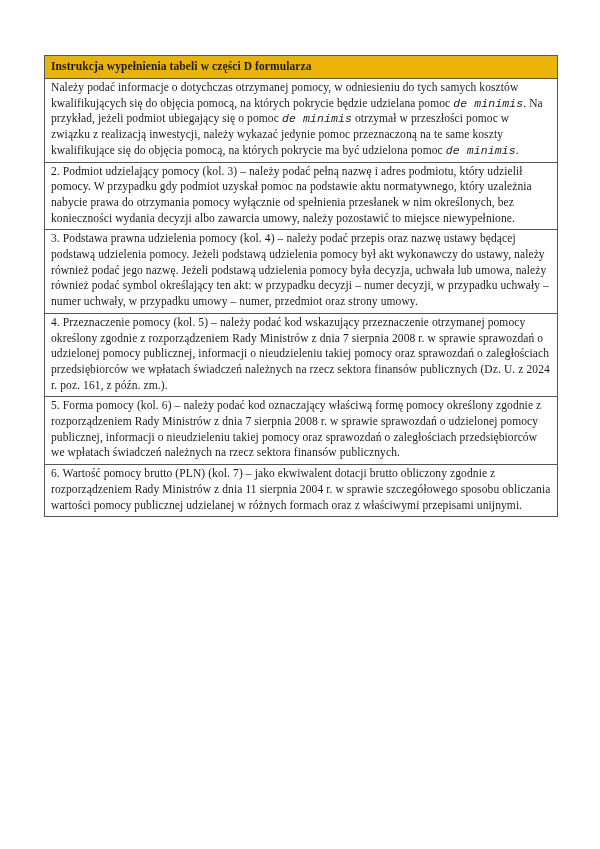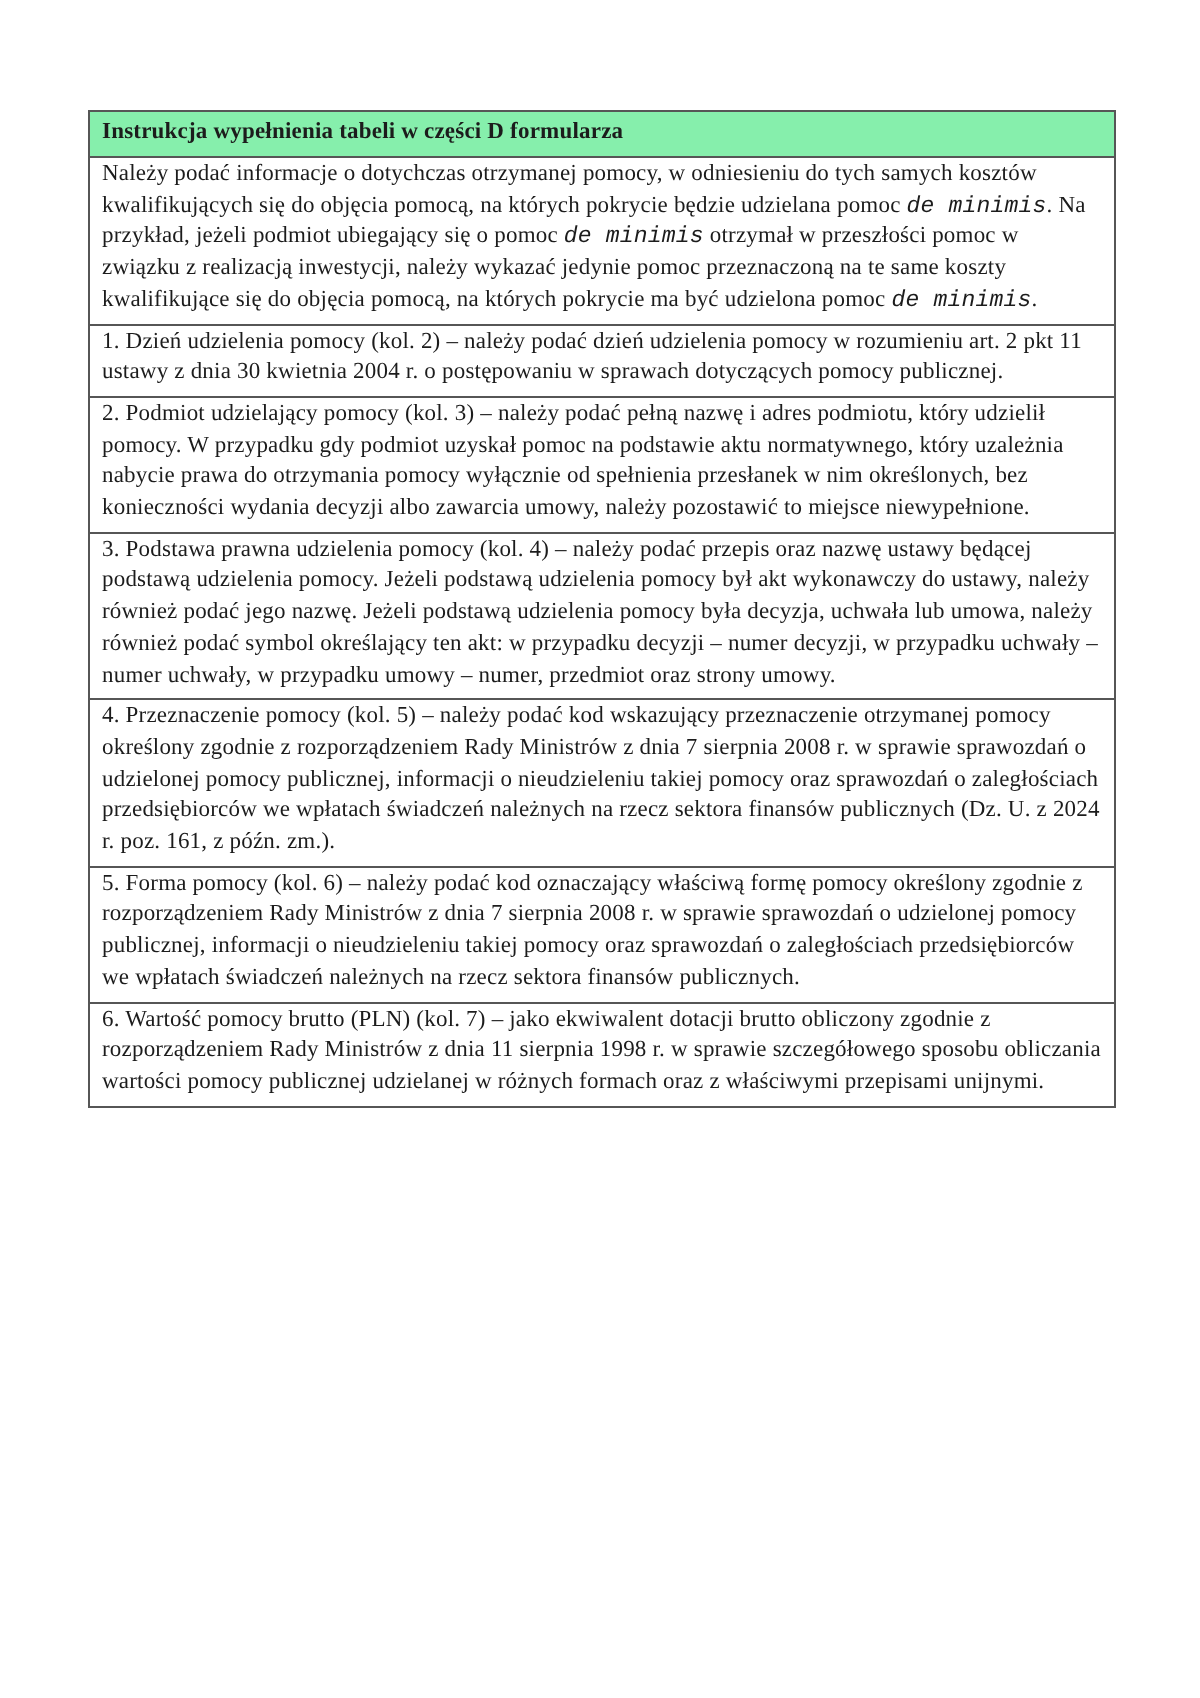--- a/index.html
+++ b/index.html
@@ -27,21 +27,21 @@
   table.instr-table td {
     border: 1px solid #565656;
     font-size: 11.5px;
     line-height: 15.7px;
     padding: 1px 6px 3px 6px;
     vertical-align: top;
     text-align: left;
     letter-spacing: 0.1px;
   }
   table.instr-table td.hdr {
-    background: #86efac;
+    background: #eab308;
     font-weight: bold;
     padding: 3px 6px 4px 6px;
     line-height: 15px;
   }
   table.instr-table i {
     font-style: italic;
     font-family: Liberation Mono, monospace;
   }
 </style>
 </head>
@@ -50,32 +50,29 @@
 <div class="page">
   <table class="instr-table">
     <tbody>
       <tr>
         <td class="hdr">Instrukcja wypełnienia tabeli w części D formularza</td>
       </tr>
       <tr>
         <td><span>Należy podać informacje o dotychczas otrzymanej pomocy, w odniesieniu do tych samych kosztów kwalifikujących się do objęcia pomocą, na których pokrycie będzie udzielana pomoc </span><i>de minimis</i><span>. Na przykład, jeżeli podmiot ubiegający się o pomoc </span><i>de minimis</i><span> otrzymał w przeszłości pomoc w związku z realizacją inwestycji, należy wykazać jedynie pomoc przeznaczoną na te same koszty kwalifikujące się do objęcia pomocą, na których pokrycie ma być udzielona pomoc </span><i>de minimis</i><span>.</span></td>
       </tr>
       <tr>
-        <td>1. Dzień udzielenia pomocy (kol. 2) – należy podać dzień udzielenia pomocy w rozumieniu art. 2 pkt 11 ustawy z dnia 30 kwietnia 2004 r. o postępowaniu w sprawach dotyczących pomocy publicznej.</td>
-      </tr>
-      <tr>
         <td>2. Podmiot udzielający pomocy (kol. 3) – należy podać pełną nazwę i adres podmiotu, który udzielił pomocy. W przypadku gdy podmiot uzyskał pomoc na podstawie aktu normatywnego, który uzależnia nabycie prawa do otrzymania pomocy wyłącznie od spełnienia przesłanek w nim określonych, bez konieczności wydania decyzji albo zawarcia umowy, należy pozostawić to miejsce niewypełnione.</td>
       </tr>
       <tr>
         <td>3. Podstawa prawna udzielenia pomocy (kol. 4) – należy podać przepis oraz nazwę ustawy będącej podstawą udzielenia pomocy. Jeżeli podstawą udzielenia pomocy był akt wykonawczy do ustawy, należy również podać jego nazwę. Jeżeli podstawą udzielenia pomocy była decyzja, uchwała lub umowa, należy również podać symbol określający ten akt: w przypadku decyzji – numer decyzji, w przypadku uchwały – numer uchwały, w przypadku umowy – numer, przedmiot oraz strony umowy.</td>
       </tr>
       <tr>
         <td>4. Przeznaczenie pomocy (kol. 5) – należy podać kod wskazujący przeznaczenie otrzymanej pomocy określony zgodnie z rozporządzeniem Rady Ministrów z dnia 7 sierpnia 2008 r. w sprawie sprawozdań o udzielonej pomocy publicznej, informacji o nieudzieleniu takiej pomocy oraz sprawozdań o zaległościach przedsiębiorców we wpłatach świadczeń należnych na rzecz sektora finansów publicznych (Dz. U. z 2024 r. poz. 161, z późn. zm.).</td>
       </tr>
       <tr>
         <td>5. Forma pomocy (kol. 6) – należy podać kod oznaczający właściwą formę pomocy określony zgodnie z rozporządzeniem Rady Ministrów z dnia 7 sierpnia 2008 r. w sprawie sprawozdań o udzielonej pomocy publicznej, informacji o nieudzieleniu takiej pomocy oraz sprawozdań o zaległościach przedsiębiorców we wpłatach świadczeń należnych na rzecz sektora finansów publicznych.</td>
       </tr>
       <tr>
-        <td>6. Wartość pomocy brutto (PLN) (kol. 7) – jako ekwiwalent dotacji brutto obliczony zgodnie z rozporządzeniem Rady Ministrów z dnia 11 sierpnia 1998 r. w sprawie szczegółowego sposobu obliczania wartości pomocy publicznej udzielanej w różnych formach oraz z właściwymi przepisami unijnymi.</td>
+        <td>6. Wartość pomocy brutto (PLN) (kol. 7) – jako ekwiwalent dotacji brutto obliczony zgodnie z rozporządzeniem Rady Ministrów z dnia 11 sierpnia 2004 r. w sprawie szczegółowego sposobu obliczania wartości pomocy publicznej udzielanej w różnych formach oraz z właściwymi przepisami unijnymi.</td>
       </tr>
     </tbody>
   </table>
 </div>
 
 </body></html>

